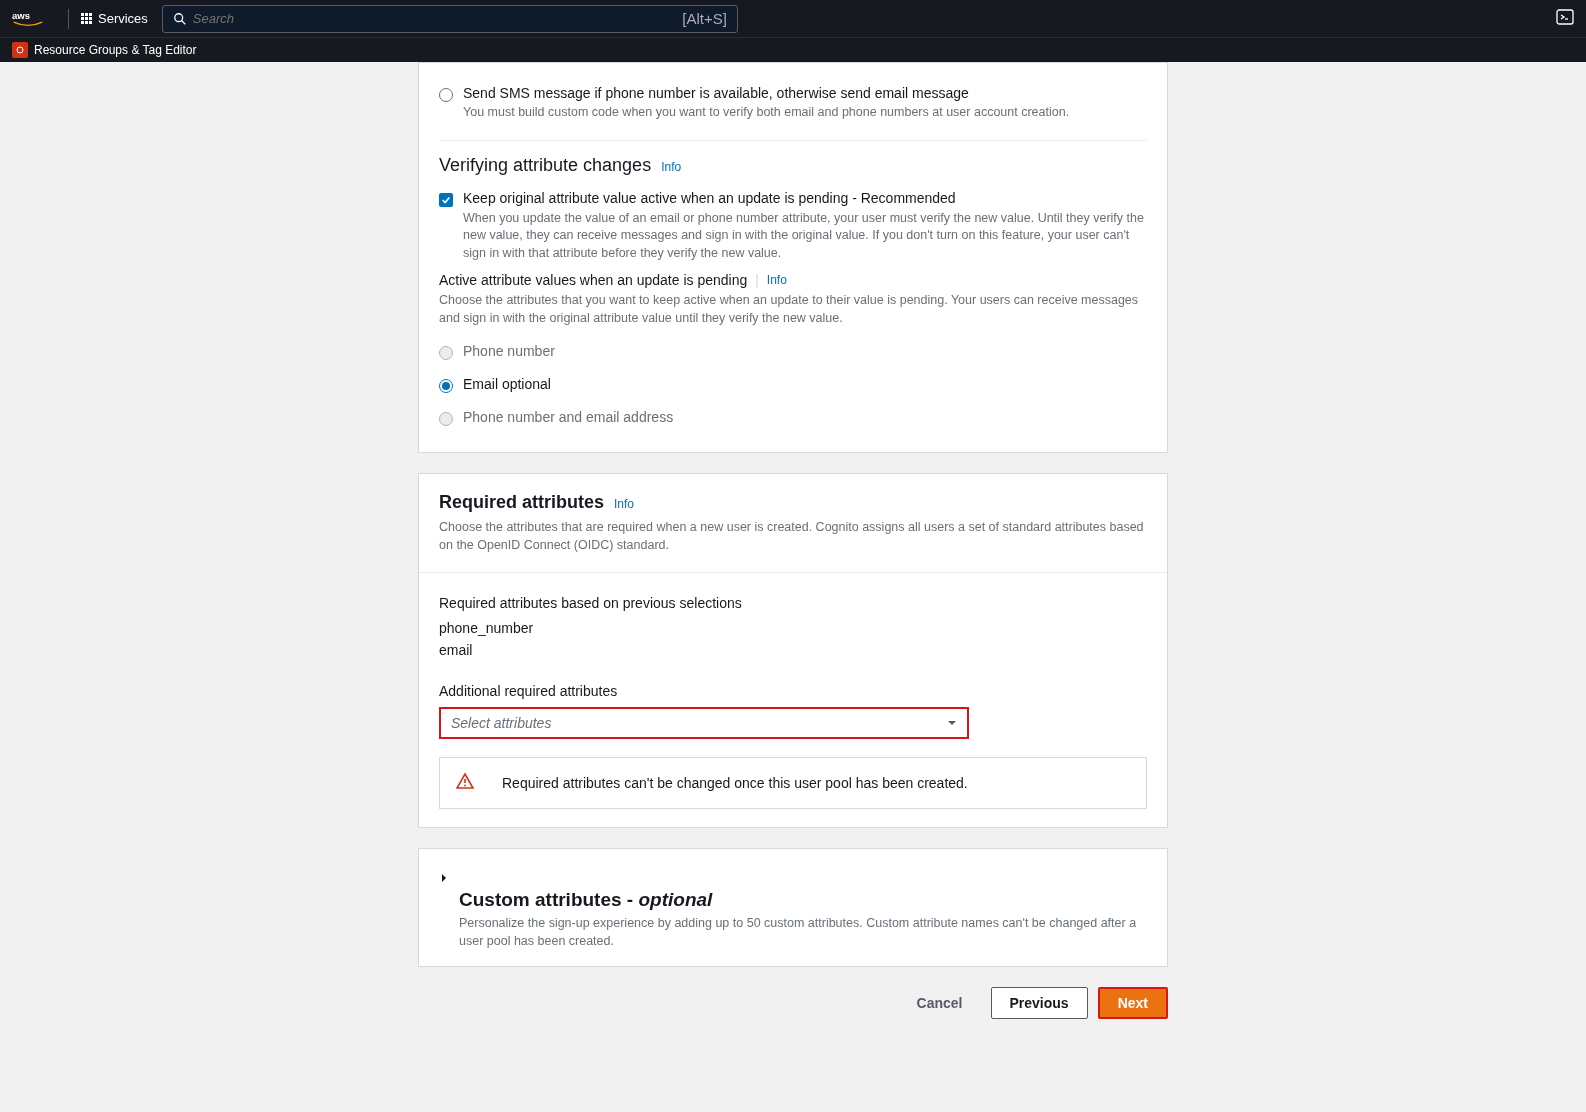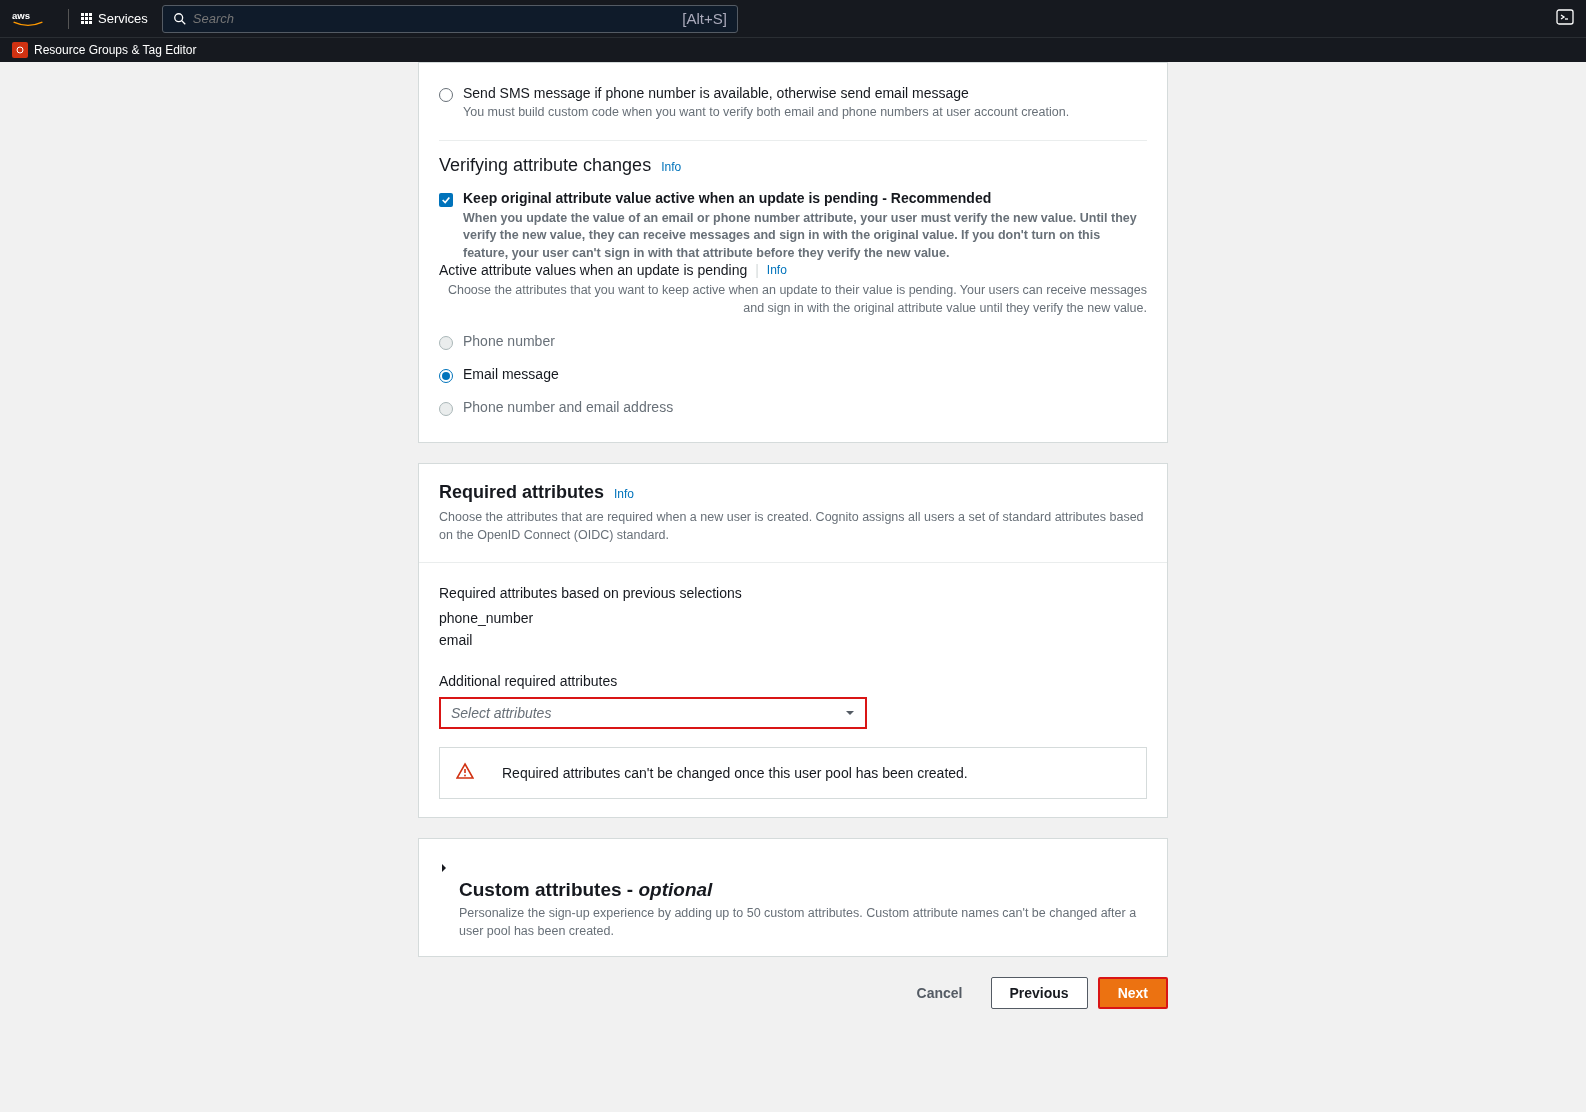--- a/index.html
+++ b/index.html
@@ -43,36 +43,36 @@
 .hr { border: none; border-top: 1px solid #eaeded; margin: 14px 0; }
 
 .section-title { font-size: 18px; font-weight: 400; display: flex; align-items: baseline; gap: 10px; }
 .section-title.bold { font-weight: 700; }
 .info-link { color: #0073bb; font-size: 12px; font-weight: 400; cursor: pointer; }
 .section-desc { font-size: 12.5px; color: #687078; margin-top: 6px; line-height: 1.4; }
 
 .checkbox-row { display: flex; align-items: flex-start; gap: 10px; margin-top: 14px; }
 .checkbox { width: 14px; height: 14px; background: #0073bb; border-radius: 2px; flex-shrink: 0; margin-top: 3px; display: flex; align-items: center; justify-content: center; cursor: pointer; }
 .checkbox svg { width: 10px; height: 10px; }
-.check-body { flex: 1; font-weight: bold; }
+.check-body { flex: 1; }
 .check-label { font-size: 14px; color: #16191f; }
 .check-desc { font-size: 12.5px; color: #687078; margin-top: 4px; line-height: 1.4; }
 
-.subgroup { margin-top: 0; text-align: right; }
+.subgroup { margin-top: 10px; }
 .subgroup-label { font-size: 14px; color: #16191f; display: flex; align-items: center; gap: 8px; }
 .subgroup-label .sep { color: #d5dbdb; }
 .subgroup-desc { font-size: 12.5px; color: #687078; margin-top: 4px; line-height: 1.4; }
 .radio-list { margin-top: 8px; }
 
 .field-label { font-size: 14px; color: #16191f; margin-top: 4px; }
 .value-list { margin-top: 6px; }
 .value-item { font-size: 14px; color: #16191f; padding: 3px 0; }
 
 .field-group { margin-top: 22px; }
-.select-box { margin-top: 8px; border: 2px solid #d91515; height: 32px; display: flex; align-items: center; padding: 0 10px; background: #fff; width: 428px; cursor: pointer; }
+.select-box { margin-top: 8px; border: 2px solid #d91515; height: 32px; display: flex; align-items: center; padding: 0 10px; background: #fff; width: 530px; cursor: pointer; }
 .select-placeholder { font-style: italic; color: #687078; font-size: 14px; flex: 1; }
 .select-caret { color: #545b64; }
 
 .warning-box { margin-top: 18px; border: 1px solid #d5dbdb; padding: 14px 16px; display: flex; align-items: center; gap: 28px; }
 .warn-icon { color: #d13212; flex-shrink: 0; }
 .warn-text { font-size: 14px; color: #16191f; }
 
 .expand-panel { background: #fff; border: 1px solid #d5dbdb; margin-top: 20px; padding: 16px 20px; }
 .expand-header { display: flex; align-items: flex-start; gap: 10px; cursor: pointer; }
 .expand-caret { margin-top: 4px; }
@@ -176,21 +176,21 @@
           <span class="info-link">Info</span>
         </div>
         <div class="subgroup-desc">Choose the attributes that you want to keep active when an update to their value is pending. Your users can receive messages and sign in with the original attribute value until they verify the new value.</div>
         <div class="radio-list">
           <div class="radio-row pad">
             <div class="radio-circle disabled"></div>
             <div class="radio-label disabled">Phone number</div>
           </div>
           <div class="radio-row pad">
             <div class="radio-circle selected"></div>
-            <div class="radio-label">Email message</div>
+            <div class="radio-label">Email optional</div>
           </div>
           <div class="radio-row pad">
             <div class="radio-circle disabled"></div>
             <div class="radio-label disabled">Phone number and email address</div>
           </div>
         </div>
       </div>
     </div>
   </div>
 

